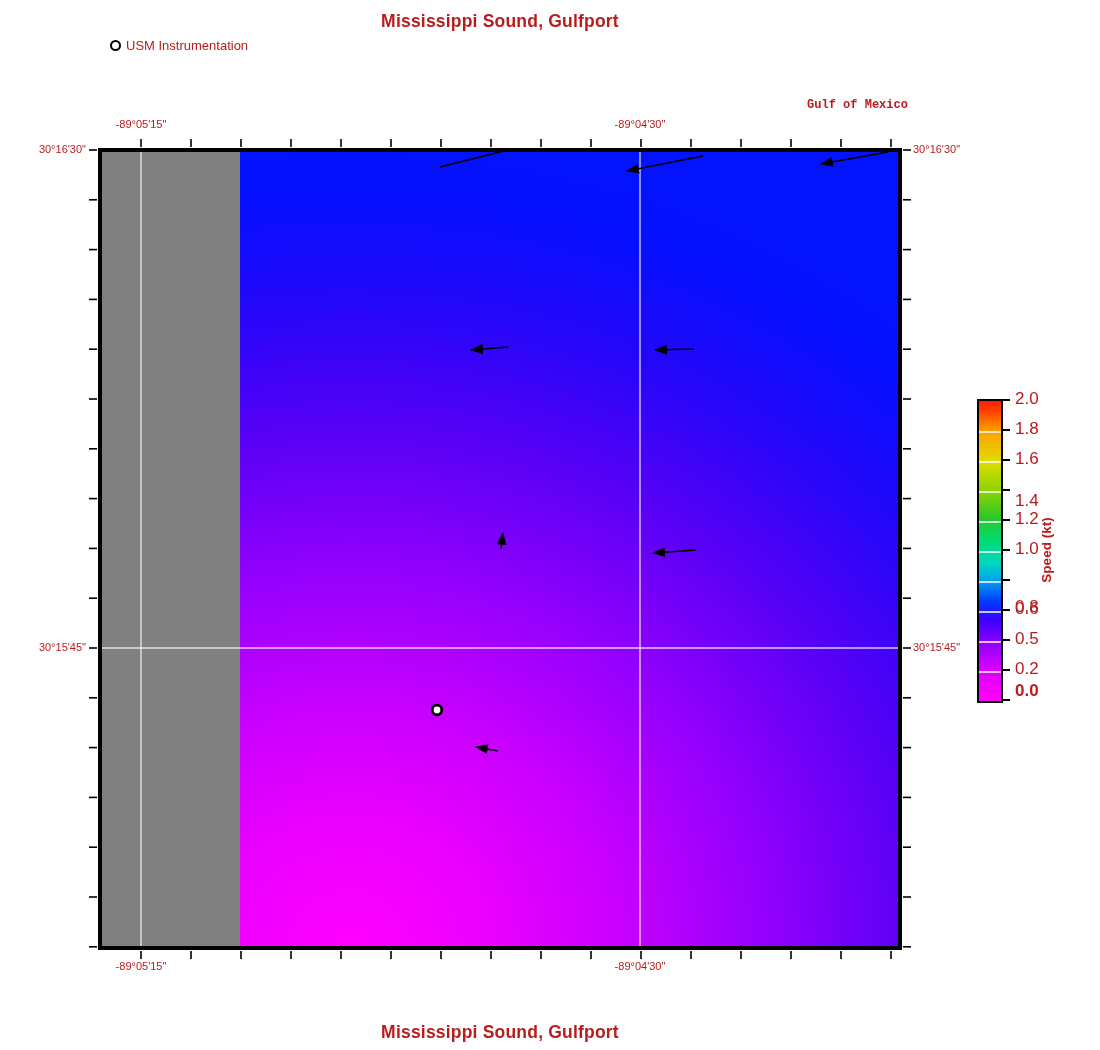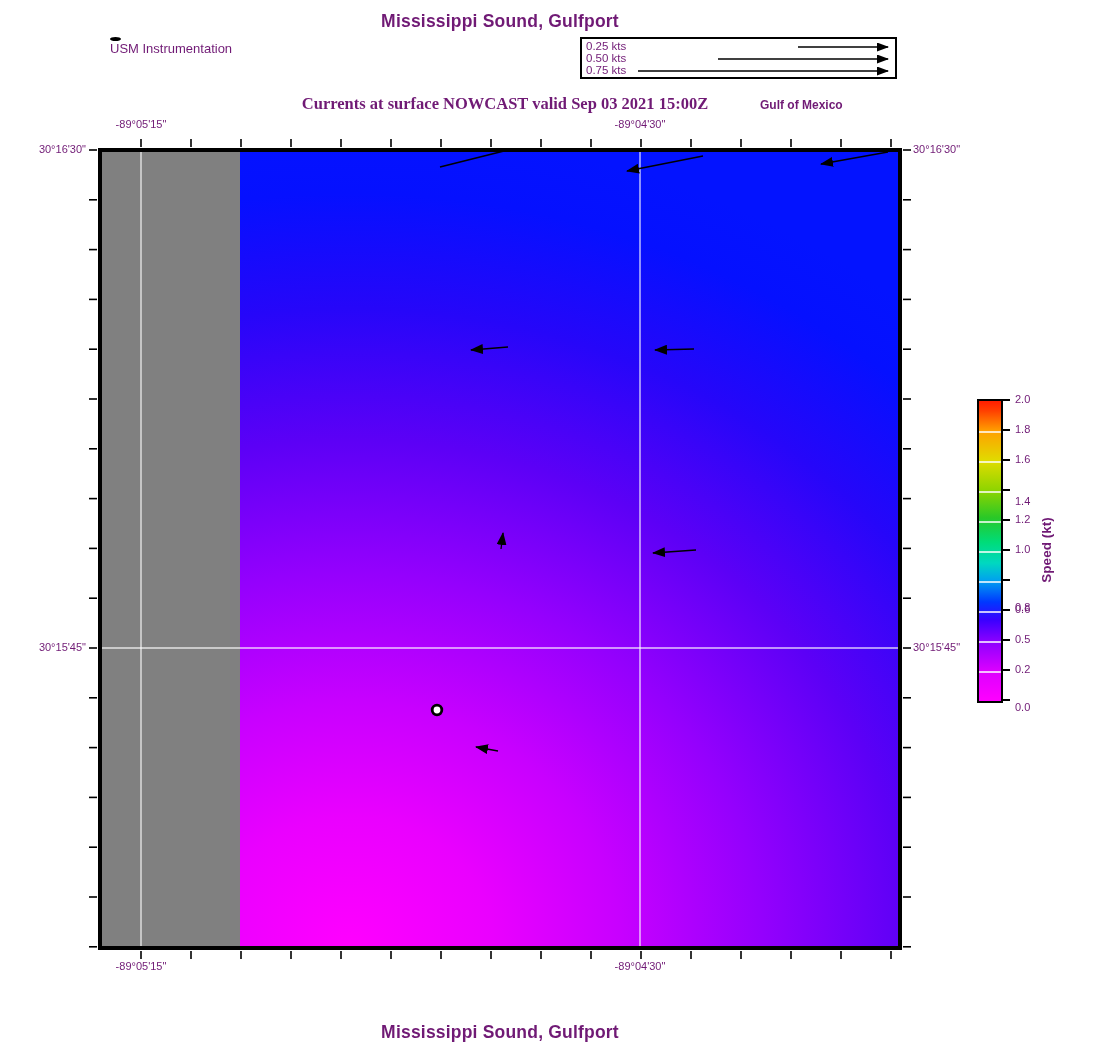--- a/index.html
+++ b/index.html
@@ -1,75 +1,59 @@
 <!DOCTYPE html>
 <html><head>
 <meta charset="utf-8">
 <style>
   html,body{margin:0;padding:0;background:#ffffff;}
   .canvas{position:relative;width:1100px;height:1050px;background:#ffffff;overflow:hidden;
-          font-family:"Liberation Sans", sans-serif;color:#701a75;}
+          font-family:"Liberation Sans", sans-serif;color:#b91c1c;}
   .title-top{position:absolute;left:0;top:11px;width:1000px;text-align:center;
              font-size:17.5px;font-weight:bold;letter-spacing:.2px;}
   .title-bottom{position:absolute;left:0;top:1022px;width:1000px;text-align:center;
              font-size:17.5px;font-weight:bold;letter-spacing:.2px;}
-  .usm-legend{position:absolute;left:110px;top:37px;height:16px;display:flex;align-items:flex-start;flex-direction:column;}
+  .usm-legend{position:absolute;left:110px;top:37px;height:16px;display:flex;align-items:center;}
   .usm-ring{display:inline-block;width:7px;height:7px;border:2.6px solid #000;border-radius:50%;
             background:#fff;margin-right:5px;}
   .usm-text{font-size:13px;}
   .scale-box{position:absolute;left:580px;top:37px;width:313px;height:38px;border:2px solid #000;
              background:#fff;}
   .scale-label{position:absolute;left:4px;font-size:11.5px;line-height:12px;white-space:pre;}
   .scale-svg{position:absolute;left:0;top:0;}
   .subtitle{position:absolute;left:105px;top:94px;width:800px;text-align:center;
             font-family:"Liberation Serif", serif;font-weight:bold;font-size:16.5px;}
-  .region-label{position:absolute;left:760px;top:98px;width:195px;
-            font-family:Liberation Sans, sans-serif;font-weight:bold;font-size:12px;}
+  .region-label{position:absolute;left:760px;top:98px;width:195px;text-align:center;
+            font-family:Liberation Mono, monospace;font-weight:bold;font-size:12px;}
   .axis-label{position:absolute;font-size:11px;white-space:nowrap;}
   .ax-c{transform:translateX(-50%);}
   .ax-r{text-align:right;}
   .map-area{position:absolute;left:100px;top:150px;width:800px;height:798px;}
   .map-svg{position:absolute;left:0;top:0;overflow:visible;}
   .colorbar{position:absolute;left:977px;top:399px;width:22px;height:300px;border:2.5px solid #000;}
   .cb-grid{position:absolute;left:0;width:100%;height:1.5px;background:rgba(255,255,255,.75);}
   .cb-ticks{position:absolute;left:1002px;top:399px;width:60px;height:302px;}
   .cb-tick-line{position:absolute;left:0;width:8px;height:1.6px;background:#000;}
-  .cb-tick-label{position:absolute;left:13px;font-size:11px;transform:translateY(-52%);}
+  .cb-tick-label{position:absolute;left:13px;font-size:17px;transform:translateY(-52%);}
   .cb-axis-label{position:absolute;left:1046px;top:550px;font-size:13.5px;font-weight:bold;
                  transform:translate(-50%,-50%) rotate(-90deg);white-space:nowrap;}
 </style>
 </head>
 <body>
 
 <div class="canvas">
 
   <div class="title-top">Mississippi Sound, Gulfport</div>
 
   <div class="usm-legend">
     <span class="usm-ring"></span>
     <span class="usm-text">USM Instrumentation</span>
   </div>
 
-  <div class="scale-box">
-    <span class="scale-label" style="top:1px">0.25 kts</span>
-    <span class="scale-label" style="top:13px">0.50 kts</span>
-    <span class="scale-label" style="top:25px">0.75 kts</span>
-    <svg id="scaleSvg" class="scale-svg" width="313" height="38">
-        <defs>
-          <marker id="sh" markerWidth="13" markerHeight="9" refX="11" refY="4.5" orient="auto" markerUnits="userSpaceOnUse">
-            <path d="M0,0 L12,4.5 L0,9 z" fill="#000"></path>
-          </marker>
-        </defs>
-        <line x1="216" y1="8" x2="306" y2="8" stroke="#000" stroke-width="1.4" marker-end="url(#sh)"></line>
-        <line x1="136" y1="20" x2="306" y2="20" stroke="#000" stroke-width="1.4" marker-end="url(#sh)"></line>
-        <line x1="56" y1="32" x2="306" y2="32" stroke="#000" stroke-width="1.4" marker-end="url(#sh)"></line>
-      </svg>
-  </div>
 
-  <div class="subtitle">Currents at surface NOWCAST valid Sep 03 2021 15:00Z</div>
   <div class="region-label">Gulf of Mexico</div>
 
   <div class="axis-label ax-c" style="left:141px;top:118px;">-89°05'15"</div>
   <div class="axis-label ax-c" style="left:640px;top:118px;">-89°04'30"</div>
   <div class="axis-label ax-c" style="left:141px;top:960px;">-89°05'15"</div>
   <div class="axis-label ax-c" style="left:640px;top:960px;">-89°04'30"</div>
   <div class="axis-label ax-r" style="left:26px;top:143px;width:60px;">30°16'30"</div>
   <div class="axis-label ax-r" style="left:26px;top:641px;width:60px;">30°15'45"</div>
   <div class="axis-label" style="left:913px;top:143px;">30°16'30"</div>
   <div class="axis-label" style="left:913px;top:641px;">30°15'45"</div>
@@ -193,18 +177,18 @@
       <div class="cb-tick-label" style="top: 150px; text-align: center;">1.0</div>
       <div class="cb-tick-line" style="top: 180px;"></div>
       <div class="cb-tick-label" style="top: 180px; margin-top: 28px;">0.8</div>
       <div class="cb-tick-line" style="top: 210px;"></div>
       <div class="cb-tick-label" style="top: 210px;">0.6</div>
       <div class="cb-tick-line" style="top: 240px;"></div>
       <div class="cb-tick-label" style="top: 240px;">0.5</div>
       <div class="cb-tick-line" style="top: 270px;"></div>
       <div class="cb-tick-label" style="top: 270px; text-align: right;">0.2</div>
       <div class="cb-tick-line" style="top: 300px;"></div>
-      <div class="cb-tick-label" style="top: 308px;">0.0</div>
+      <div class="cb-tick-label" style="top: 292px; font-weight: bold;">0.0</div>
     </div>
   <div class="cb-axis-label">Speed (kt)</div>
 
   <div class="title-bottom">Mississippi Sound, Gulfport</div>
 </div>
 
 </body></html>

